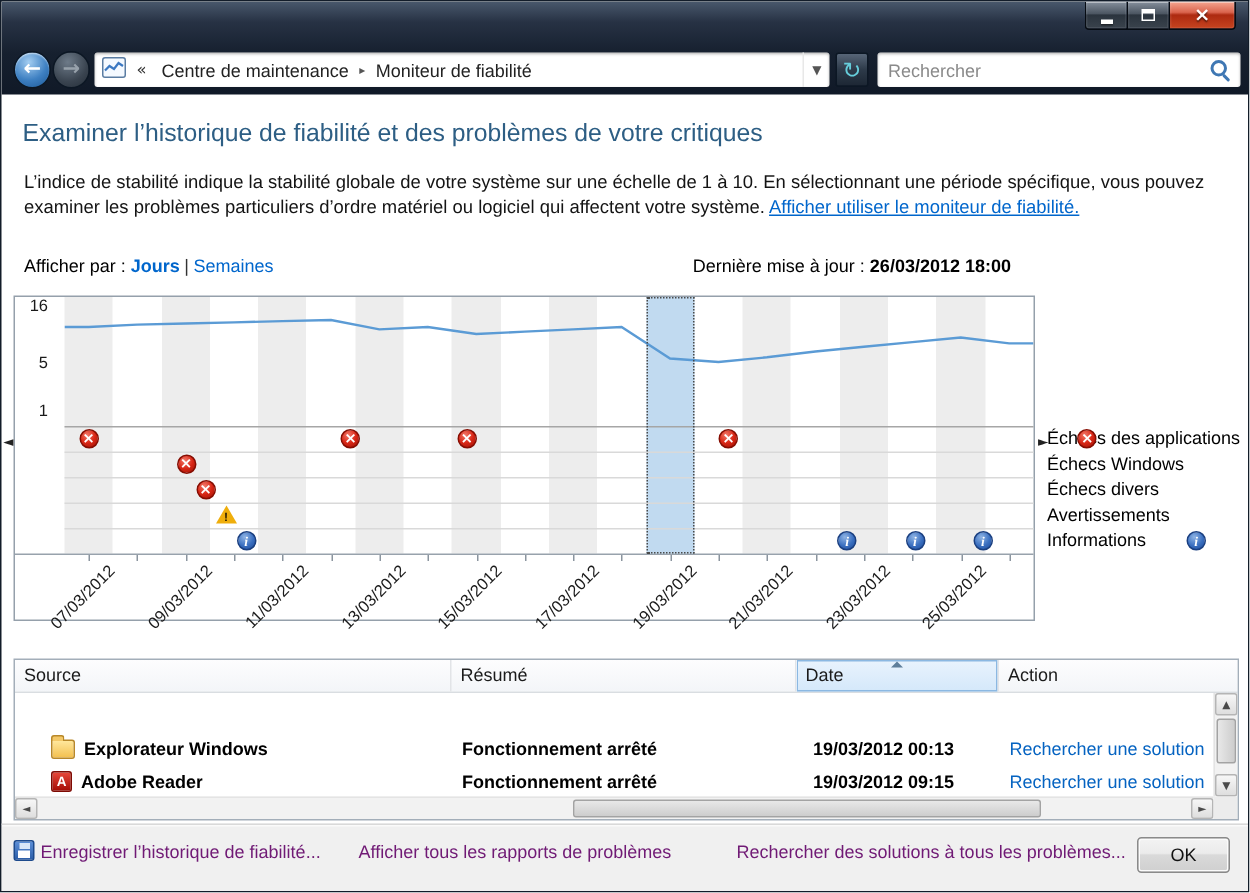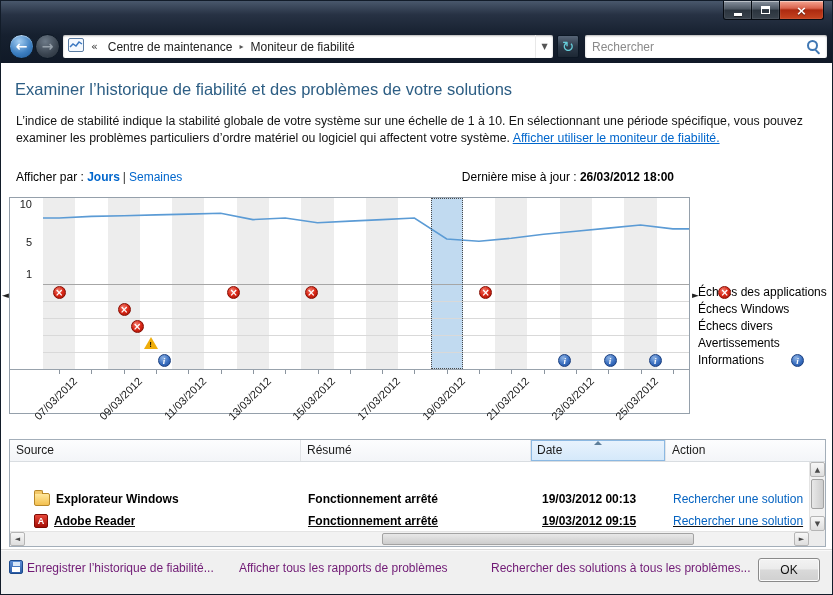--- a/index.html
+++ b/index.html
@@ -193,37 +193,37 @@
     <span class="addr-dd">▼</span>
   </div>
   <div class="refresh">
       <span>↻</span>
     </div>
   <div class="searchbox">
     <input placeholder="Rechercher" style="">
     <span class="mag"></span>
   </div>
 
-  <h1 class="page-title">Examiner l’historique de fiabilité et des problèmes de votre solutions</h1>
+  <h1 class="page-title">Examiner l’historique de fiabilité et des problèmes de votre critiques</h1>
   <div class="desc">
     <span>L’indice de stabilité indique la stabilité globale de votre système sur une échelle de 1 à 10. En sélectionnant une période spécifique, vous pouvez examiner les problèmes particuliers d’ordre matériel ou logiciel qui affectent votre système.</span>
     <span class="ulink">Afficher utiliser le moniteur de fiabilité.</span>
   </div>
 
   <div class="viewby">
     <span>Afficher par :</span>
     <span class="link bold">Jours</span><span class="sep">|</span><span class="link">Semaines</span>
   </div>
   <div class="lastupd">
     <span>Dernière mise à jour :</span>
     <span class="bold">26/03/2012 18:00</span>
   </div>
 
   <div class="chart-box">
-    <span class="ylab" style="top:0">10</span>
+    <span class="ylab" style="top:0">16</span>
     <span class="ylab" style="top:38px">5</span>
     <span class="ylab" style="top:70px">1</span>
     <div class="plot" id="plot">
       <svg width="646" height="86" viewBox="0 0 646 86" preserveAspectRatio="none">
         <polyline id="stability-line" points="0,20.0 16.1,20.0 48.4,18.4 80.8,17.7 113.0,16.9 145.3,16.1 177.7,15.3 209.9,21.6 242.2,20.0 274.5,24.7 306.8,23.1 339.1,21.6 371.4,20.0 403.7,41.0 436.0,43.3 468.3,40.2 500.6,36.3 532.9,33.2 565.2,30.1 597.5,27.0 629.8,30.9 646,30.9" fill="none" stroke="#5b9bd5" stroke-width="1.6"></polyline>
       </svg>
     <div class="band shade" title="07/03/2012" style="left: 0px; width: 32.3px;"></div><div class="band" title="08/03/2012" style="left: 32.3px; width: 32.3px;"></div><div class="band shade" title="09/03/2012" style="left: 64.6px; width: 32.3px;"></div><div class="band" title="10/03/2012" style="left: 96.9px; width: 32.3px;"></div><div class="band shade" title="11/03/2012" style="left: 129.2px; width: 32.3px;"></div><div class="band" title="12/03/2012" style="left: 161.5px; width: 32.3px;"></div><div class="band shade" title="13/03/2012" style="left: 193.8px; width: 32.3px;"></div><div class="band" title="14/03/2012" style="left: 226.1px; width: 32.3px;"></div><div class="band shade" title="15/03/2012" style="left: 258.4px; width: 32.3px;"></div><div class="band" title="16/03/2012" style="left: 290.7px; width: 32.3px;"></div><div class="band shade" title="17/03/2012" style="left: 323px; width: 32.3px;"></div><div class="band" title="18/03/2012" style="left: 355.3px; width: 32.3px;"></div><div class="band shade" title="19/03/2012" style="left: 387.6px; width: 32.3px;"></div><div class="band" title="20/03/2012" style="left: 419.9px; width: 32.3px;"></div><div class="band shade" title="21/03/2012" style="left: 452.2px; width: 32.3px;"></div><div class="band" title="22/03/2012" style="left: 484.5px; width: 32.3px;"></div><div class="band shade" title="23/03/2012" style="left: 516.8px; width: 32.3px;"></div><div class="band" title="24/03/2012" style="left: 549.1px; width: 32.3px;"></div><div class="band shade" title="25/03/2012" style="left: 581.4px; width: 32.3px;"></div><div class="band" title="26/03/2012" style="left: 613.7px; width: 32.3px;"></div><div class="sel-fill" style="left: 387.6px; width: 32.3px;"></div><div class="axis-line" style="top: 86px;"></div><div class="row-sep" style="top: 103px;"></div><div class="row-sep" style="top: 120px;"></div><div class="row-sep" style="top: 137px;"></div><div class="row-sep" style="top: 154px;"></div><span class="evt icon-error" title="Échecs des applications - 07/03/2012" style="left: 9.6px; top: 88px;"></span><span class="evt icon-error" title="Échecs des applications - 12/03/2012" style="left: 171.2px; top: 88px;"></span><span class="evt icon-error" title="Échecs des applications - 14/03/2012" style="left: 235.7px; top: 88px;"></span><span class="evt icon-error" title="Échecs des applications - 19/03/2012" style="left: 397.2px; top: 88px;"></span><span class="evt icon-error" title="Échecs des applications - 26/03/2012" style="left: 623.3px; top: 88px;"></span><span class="evt icon-error" title="Échecs Windows - 07/03/2012" style="left: 9.6px; top: 105px;"></span><span class="evt icon-error" title="Échecs divers - 07/03/2012" style="left: 9.6px; top: 122px;"></span><span class="evt icon-warning" title="Avertissements - 07/03/2012" style="left: 9.6px; top: 139px;"></span><span class="evt icon-info" title="Informations - 07/03/2012" style="left: 9.6px; top: 156px;"></span><span class="evt icon-info" title="Informations - 19/03/2012" style="left: 397.2px; top: 156px;"></span><span class="evt icon-info" title="Informations - 20/03/2012" style="left: 429.5px; top: 156px;"></span><span class="evt icon-info" title="Informations - 21/03/2012" style="left: 461.8px; top: 156px;"></span><span class="evt icon-info" title="Informations - 25/03/2012" style="left: 591px; top: 156px;"></span><div class="sel-outline" style="left: 387.6px; width: 32.3px;"></div></div>
     <div class="axis-bottom"></div>
     <div class="xstrip" id="xstrip">
         <div class="xtick" style="left: 16.1px;"></div>
@@ -299,21 +299,21 @@
     <div id="tbody">
         <div class="trow" style="top: 48px;">
           <span class="cell c-src">
             <span class="fi icon-folder"></span>
             <span class="btxt">Explorateur Windows</span>
           </span>
           <span class="cell c-sum btxt">Fonctionnement arrêté</span>
           <span class="cell c-date btxt">19/03/2012 00:13</span>
           <span class="cell c-act">Rechercher une solution</span>
         </div>
-        <div class="trow" style="top: 70px; text-decoration: underline;">
+        <div class="trow" style="top: 70px;">
           <span class="cell c-src">
             <span class="fi icon-adobe"></span>
             <span class="btxt">Adobe Reader</span>
           </span>
           <span class="cell c-sum btxt">Fonctionnement arrêté</span>
           <span class="cell c-date btxt">19/03/2012 09:15</span>
           <span class="cell c-act">Rechercher une solution</span>
         </div>
       </div>
     <div class="vscroll">

